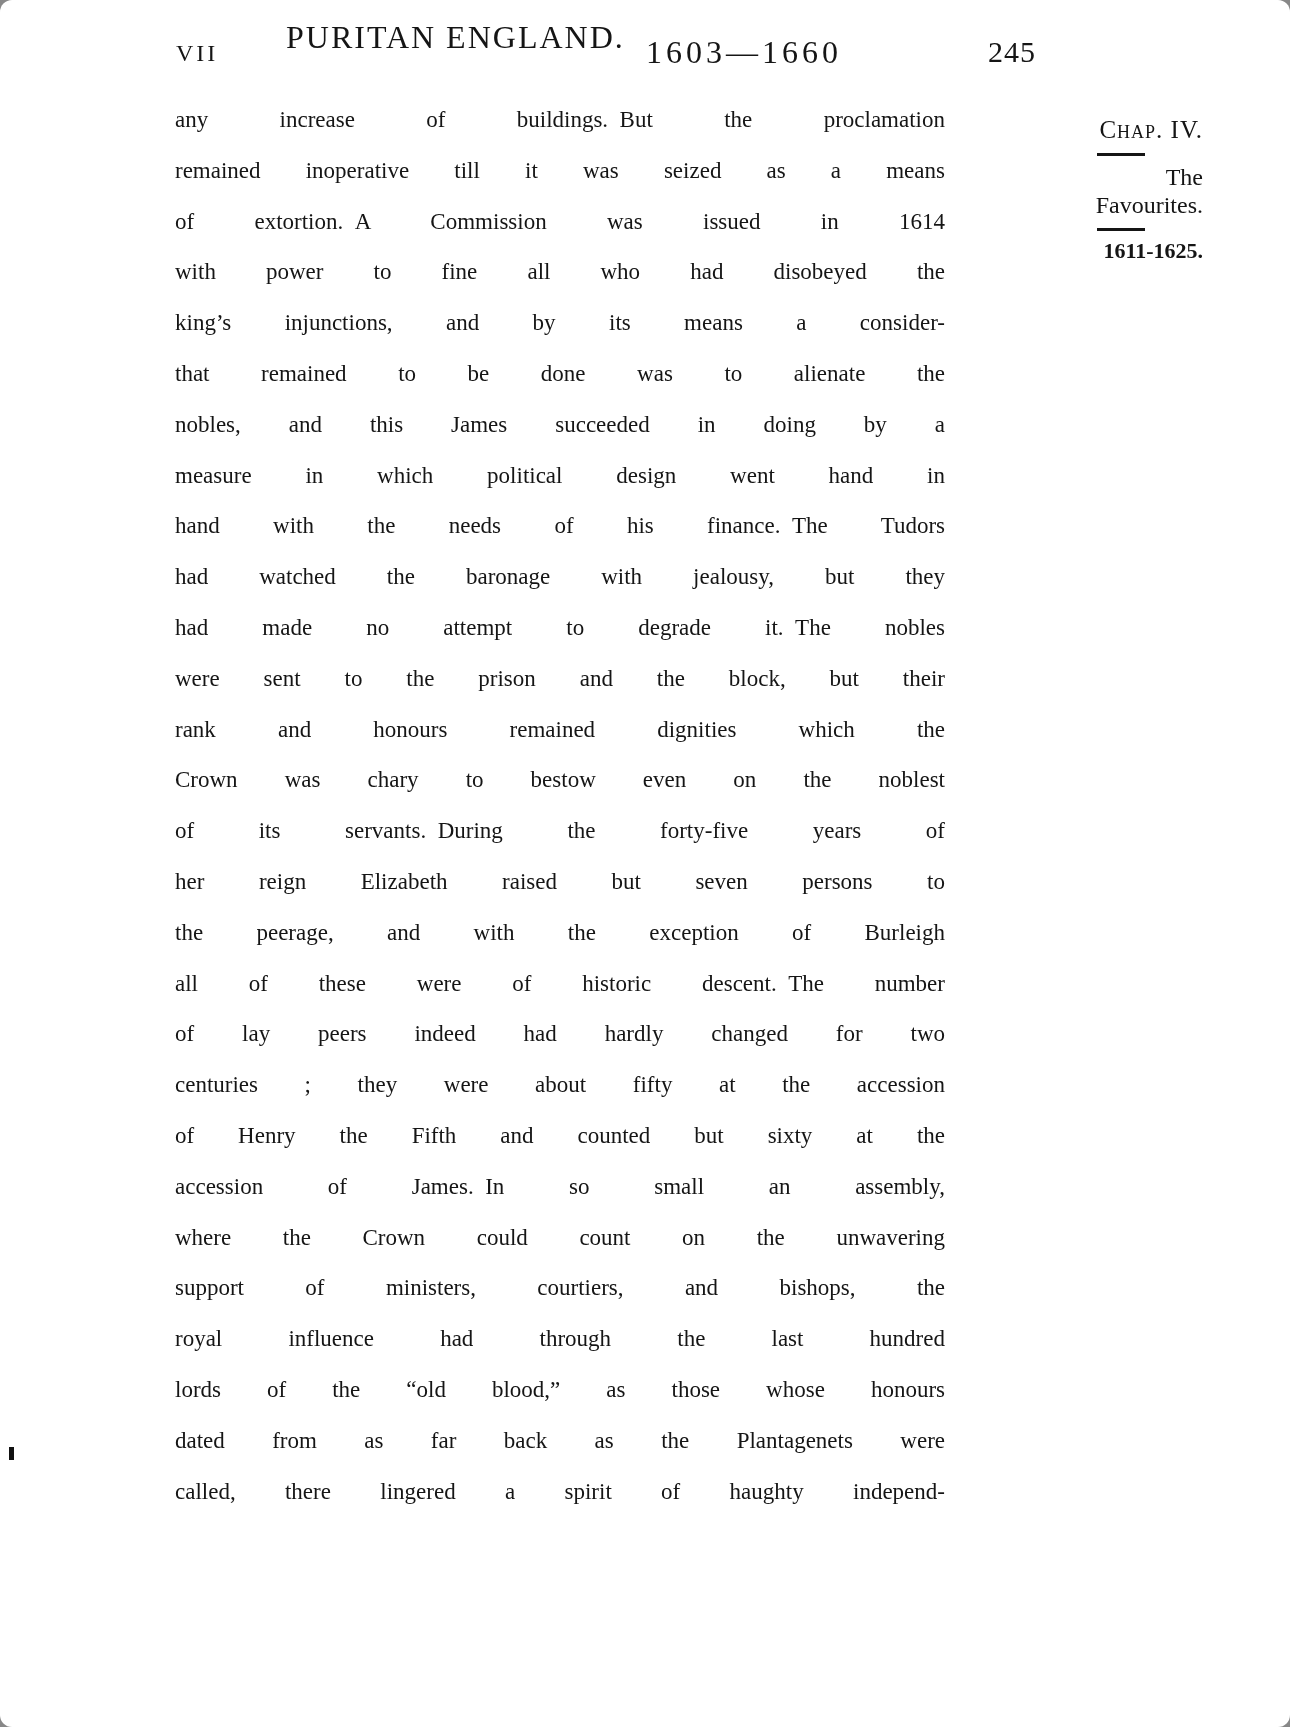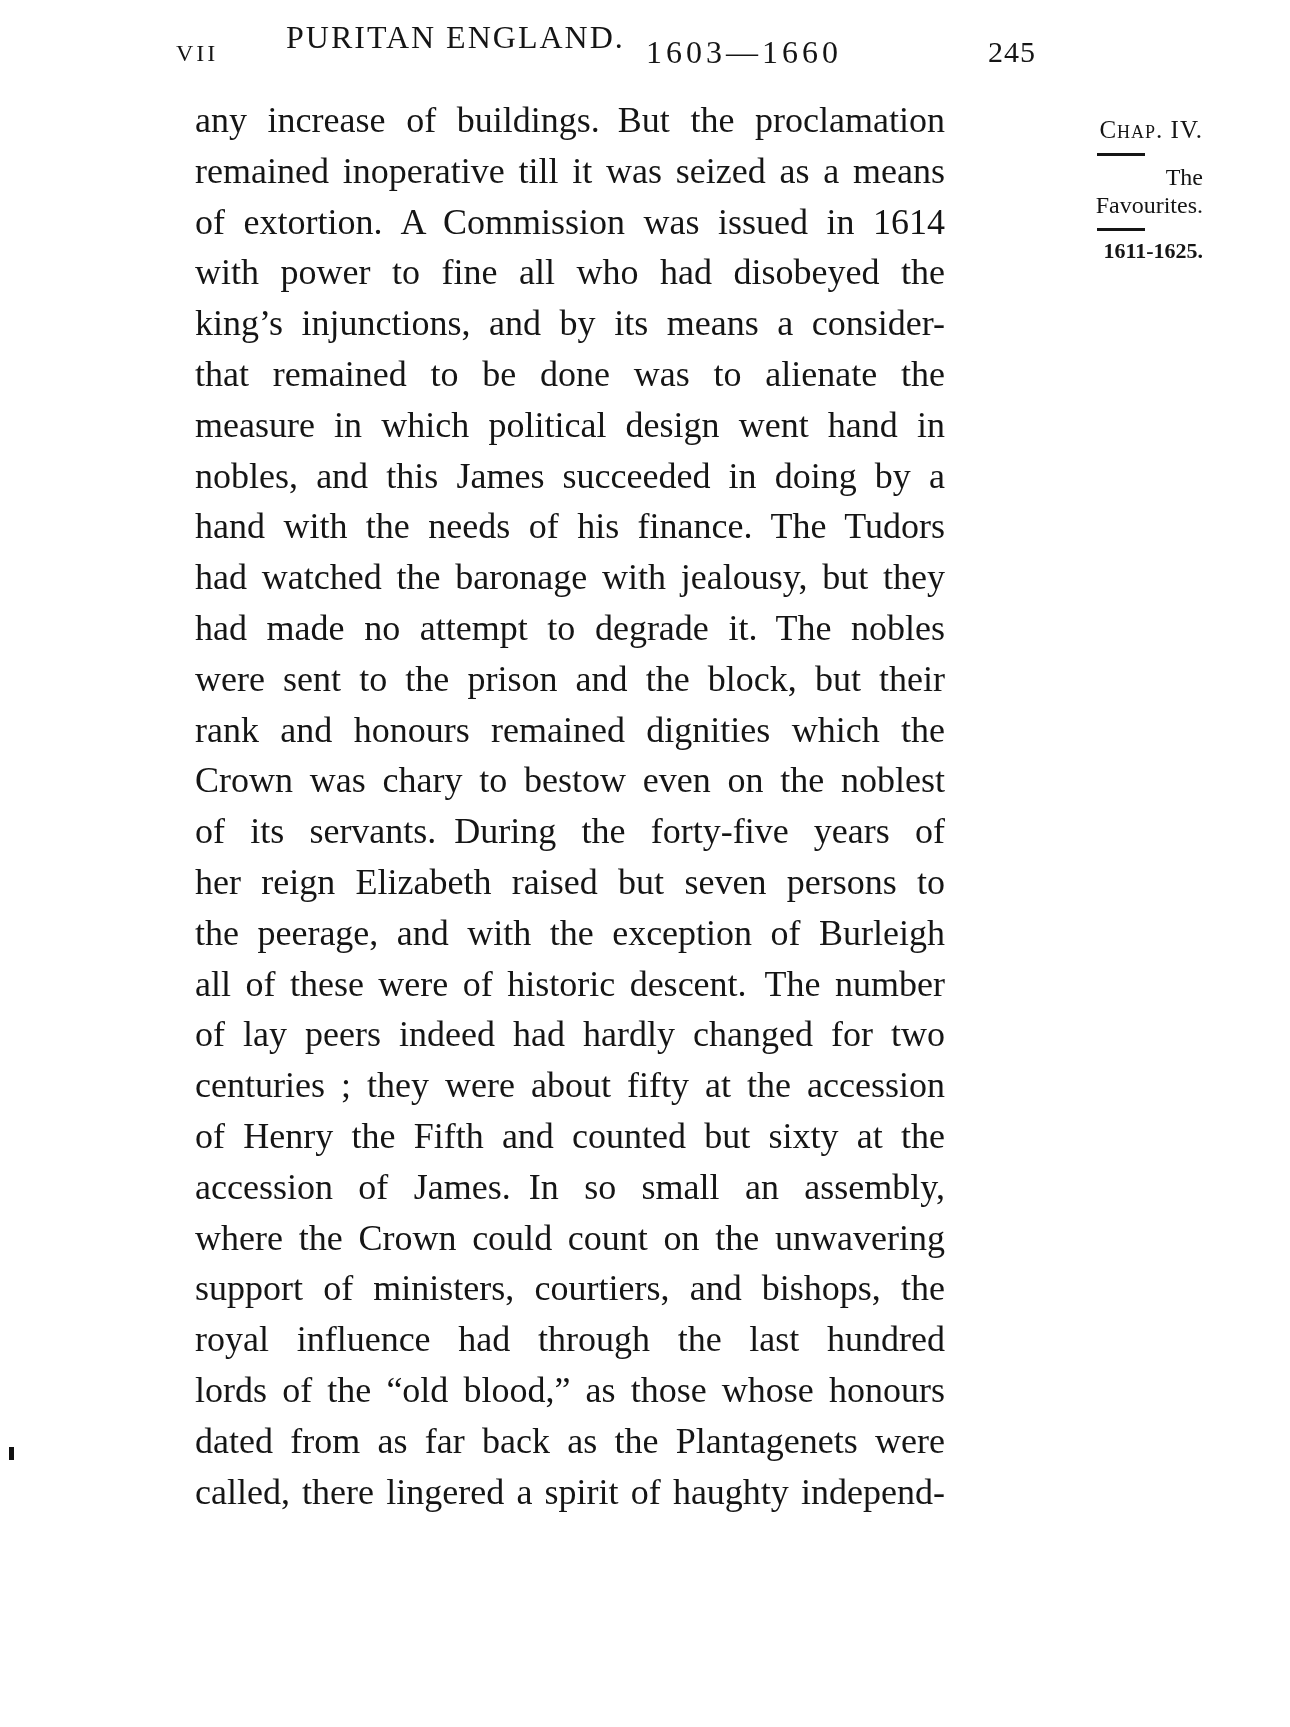--- a/index.html
+++ b/index.html
@@ -8,20 +8,21 @@
     background: #888;
   }
   .page {
     position: relative;
     width: 1290px;
     height: 1727px;
     background: #ffffff;
     color: #151515;
     font-family: "Liberation Serif", "DejaVu Serif", serif;
     overflow: hidden;
+    border-radius: 12px;
   }
 
   
   .hdr { position: absolute; white-space: nowrap; }
   .hdr-chapnum {
     left: 176px; top: 41px;
     font-size: 24px; line-height: 24px; letter-spacing: 3px;
   }
   .hdr-title {
     left: 286px; top: 20px;
@@ -36,29 +37,28 @@
     font-size: 30px; line-height: 32px; letter-spacing: 1px;
   }
 
   
   .textblock {
     position: absolute;
     left: 175px; top: 95px;
     width: 770px;
   }
   .line {
-    font-size: 36px;
+    font-size: 23px;
     line-height: 50.8px;
     height: 50.8px;
     text-align: justify;
     text-align-last: justify;
     text-justify: inter-word;
     white-space: normal;
     overflow: hidden;
-    margin-left: 20px;
   }
 
   
   .sidenotes {
     position: absolute;
     left: 1038px; top: 116px;
     width: 165px;
     text-align: right;
   }
   .sn-chap {
@@ -97,22 +97,22 @@
   <div class="hdr hdr-dates">1603—1660</div>
   <div class="hdr hdr-pagenum">245</div>
 
   <div class="textblock">
     <div class="line">any increase of buildings. But the proclamation</div>
     <div class="line">remained inoperative till it was seized as a means</div>
     <div class="line">of extortion. A Commission was issued in 1614</div>
     <div class="line">with power to fine all who had disobeyed the</div>
     <div class="line">king’s injunctions, and by its means a consider-</div>
     <div class="line">that remained to be done was to alienate the</div>
+    <div class="line">nobles, and this James succeeded in doing by a</div>
     <div class="line">measure in which political design went hand in</div>
-    <div class="line">nobles, and this James succeeded in doing by a</div>
     <div class="line">hand with the needs of his finance. The Tudors</div>
     <div class="line">had watched the baronage with jealousy, but they</div>
     <div class="line">had made no attempt to degrade it. The nobles</div>
     <div class="line">were sent to the prison and the block, but their</div>
     <div class="line">rank and honours remained dignities which the</div>
     <div class="line">Crown was chary to bestow even on the noblest</div>
     <div class="line">of its servants. During the forty-five years of</div>
     <div class="line">her reign Elizabeth raised but seven persons to</div>
     <div class="line">the peerage, and with the exception of Burleigh</div>
     <div class="line">all of these were of historic descent. The number</div>

